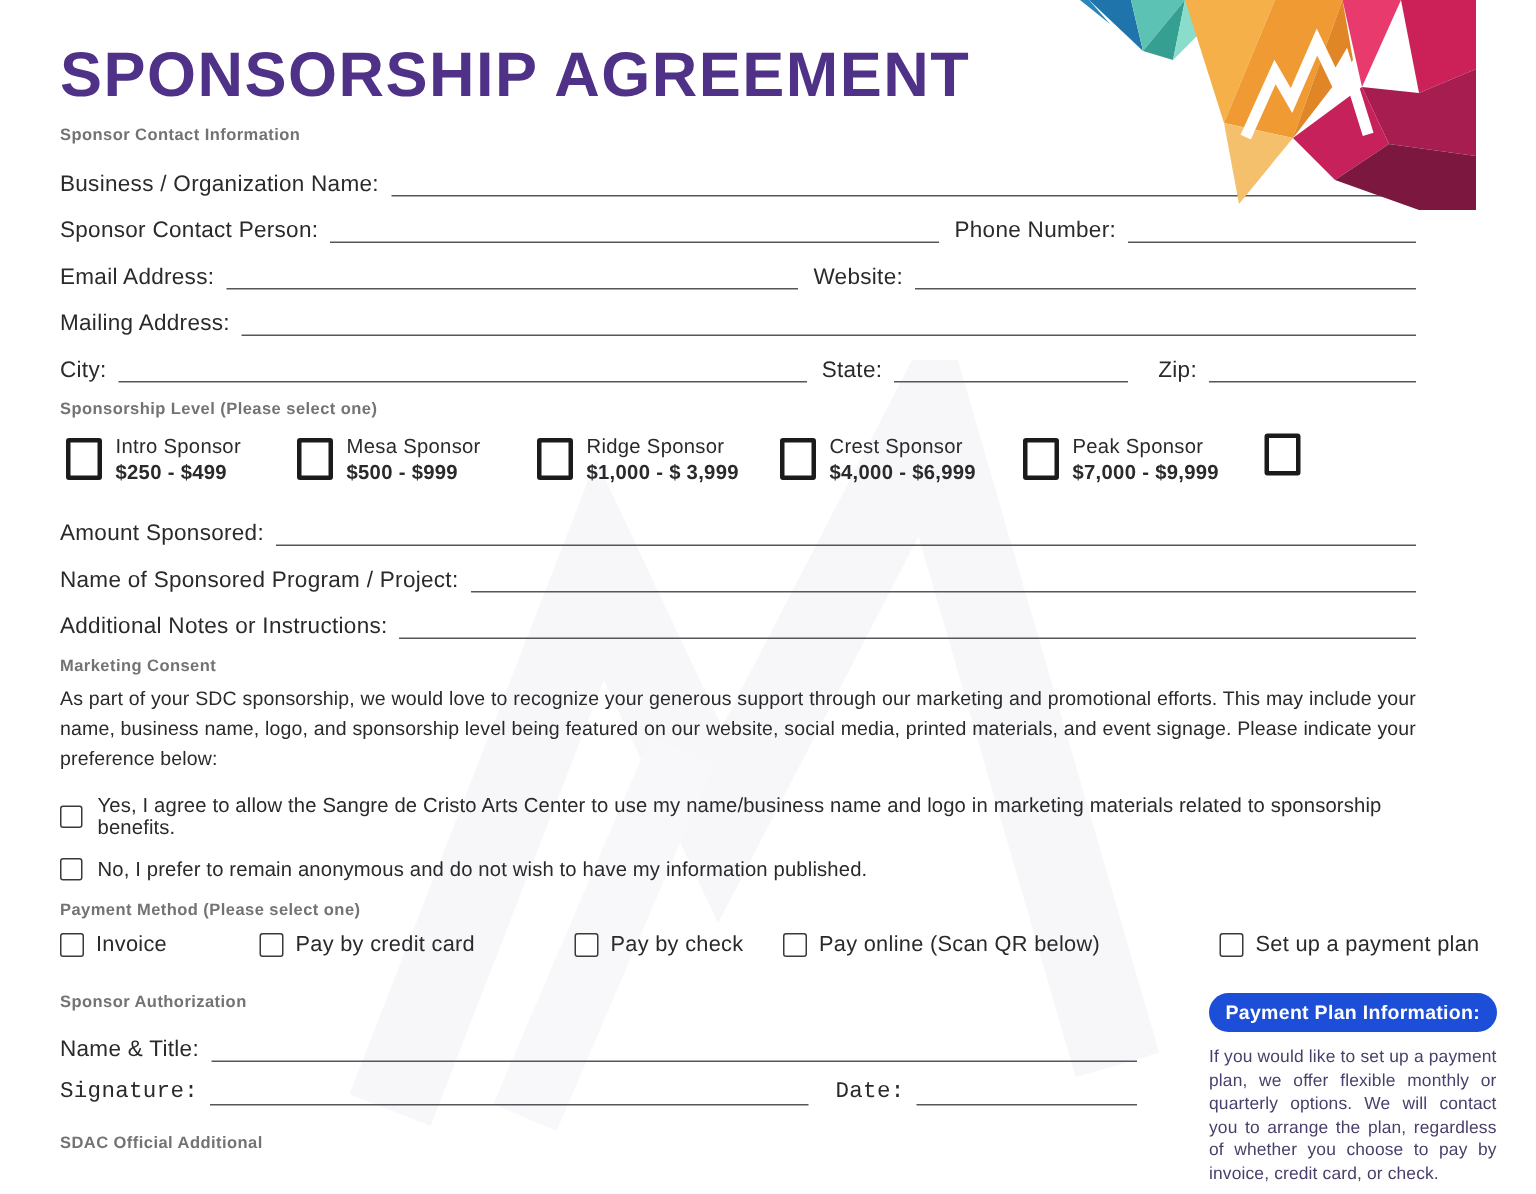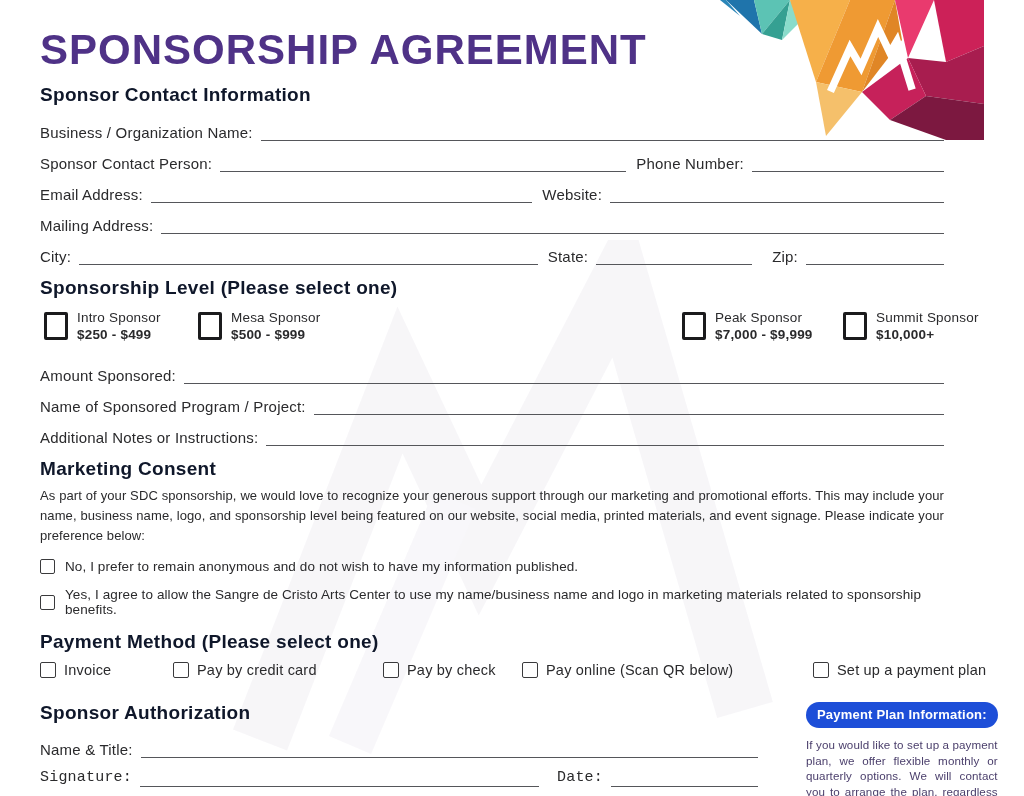--- a/index.html
+++ b/index.html
@@ -7,21 +7,21 @@
     font-family:"Liberation Sans", sans-serif; color:#2a2a2c; }
   .page { position:relative; width:984px; height:796px; background:#fff; }
   .content { position:relative; padding:28px 40px 0 40px; z-index:2; }
 
   
   .corner-logo { position:absolute; top:0; right:0; width:264px; height:140px; z-index:3; pointer-events:none; }
   
   .watermark { position:absolute; left:200px; top:240px; width:580px; height:520px; z-index:0; opacity:.55; pointer-events:none; }
 
   h1.title { font-size:42px; font-weight:bold; letter-spacing:1px; color:#4f3287; line-height:1.05; }
-  .sec-head { font-size:19px; font-weight:bold; color:#0f172a; letter-spacing:.3px; }
+  .sec-head { font-size:11px; font-weight:bold; color:#737373; letter-spacing:.3px; }
 
   .row { display:flex; align-items:flex-end; font-size:15px; letter-spacing:.2px; height:31px; }
   .row .lbl { white-space:nowrap; padding-right:8px; }
   .line { border-bottom:1.4px solid #55565a; flex:1 1 auto; height:20px; }
   .line.fixed { flex:0 0 auto; }
 
   
   .levels-row { position:relative; height:40px; margin-top:10px; }
   .level-item { position:absolute; top:0; display:flex; align-items:center; }
   .level-check { width:24px; height:28px; border:3.4px solid #1b1b1d; border-radius:2px; background:#fff; margin-right:9px; flex:0 0 auto; }
@@ -126,55 +126,63 @@
       <div class="level-item" style="left:4px">
         <span class="level-check"></span>
         <span class="level-txt"><span>Intro Sponsor</span><br>
         <span class="rng">$250 - $499</span></span>
       </div>
       <div class="level-item" style="left:158px">
         <span class="level-check"></span>
         <span class="level-txt"><span>Mesa Sponsor</span><br>
         <span class="rng">$500 - $999</span></span>
       </div>
+      <div class="level-item" style="left:318px">
+        <span class="level-check"></span>
+        <span class="level-txt"><span>Ridge Sponsor</span><br>
+        <span class="rng">$1,000 - $ 3,999</span></span>
+      </div>
+      <div class="level-item" style="left:480px">
+        <span class="level-check"></span>
+        <span class="level-txt"><span>Crest Sponsor</span><br>
+        <span class="rng">$4,000 - $6,999</span></span>
+      </div>
       <div class="level-item" style="left:642px">
         <span class="level-check"></span>
         <span class="level-txt"><span>Peak Sponsor</span><br>
         <span class="rng">$7,000 - $9,999</span></span>
       </div>
       <div class="level-item" style="left:803px">
         <span class="level-check"></span>
-        <span class="level-txt"><span>Summit Sponsor</span><br>
-        <span class="rng">$10,000+</span></span>
       </div>
     </div>
 
     <div class="row mt4">
       <span class="lbl">Amount Sponsored:</span>
       <span class="line"></span>
     </div>
     <div class="row">
       <span class="lbl">Name of Sponsored Program / Project:</span>
       <span class="line"></span>
     </div>
     <div class="row">
       <span class="lbl">Additional Notes or Instructions:</span>
       <span class="line"></span>
     </div>
 
     <div class="sec-head mt12">Marketing Consent</div>
     <div class="consent-para">As part of your SDC sponsorship, we would love to recognize your generous support through our marketing and promotional efforts. This may include your name, business name, logo, and sponsorship level being featured on our website, social media, printed materials, and event signage. Please indicate your preference below:</div>
 
+    <div class="consent-opt">
+      <span class="small-check"></span>
+      <span>Yes, I agree to allow the Sangre de Cristo Arts Center to use my name/business name and logo in marketing materials related to sponsorship benefits.</span>
+    </div>
     <div class="consent-opt">
       <span class="small-check"></span>
       <span>No, I prefer to remain anonymous and do not wish to have my information published.</span>
-    </div>
-    <div class="consent-opt">
-      <span class="small-check"></span>
-      <span>Yes, I agree to allow the Sangre de Cristo Arts Center to use my name/business name and logo in marketing materials related to sponsorship benefits.</span>
     </div>
 
     <div class="sec-head mt14">Payment Method (Please select one)</div>
     <div class="pay-row">
       <div class="pay-opt" style="left:0">
         <span class="small-check"></span>
         <span>Invoice</span>
       </div>
       <div class="pay-opt" style="left:133px">
         <span class="small-check"></span>

